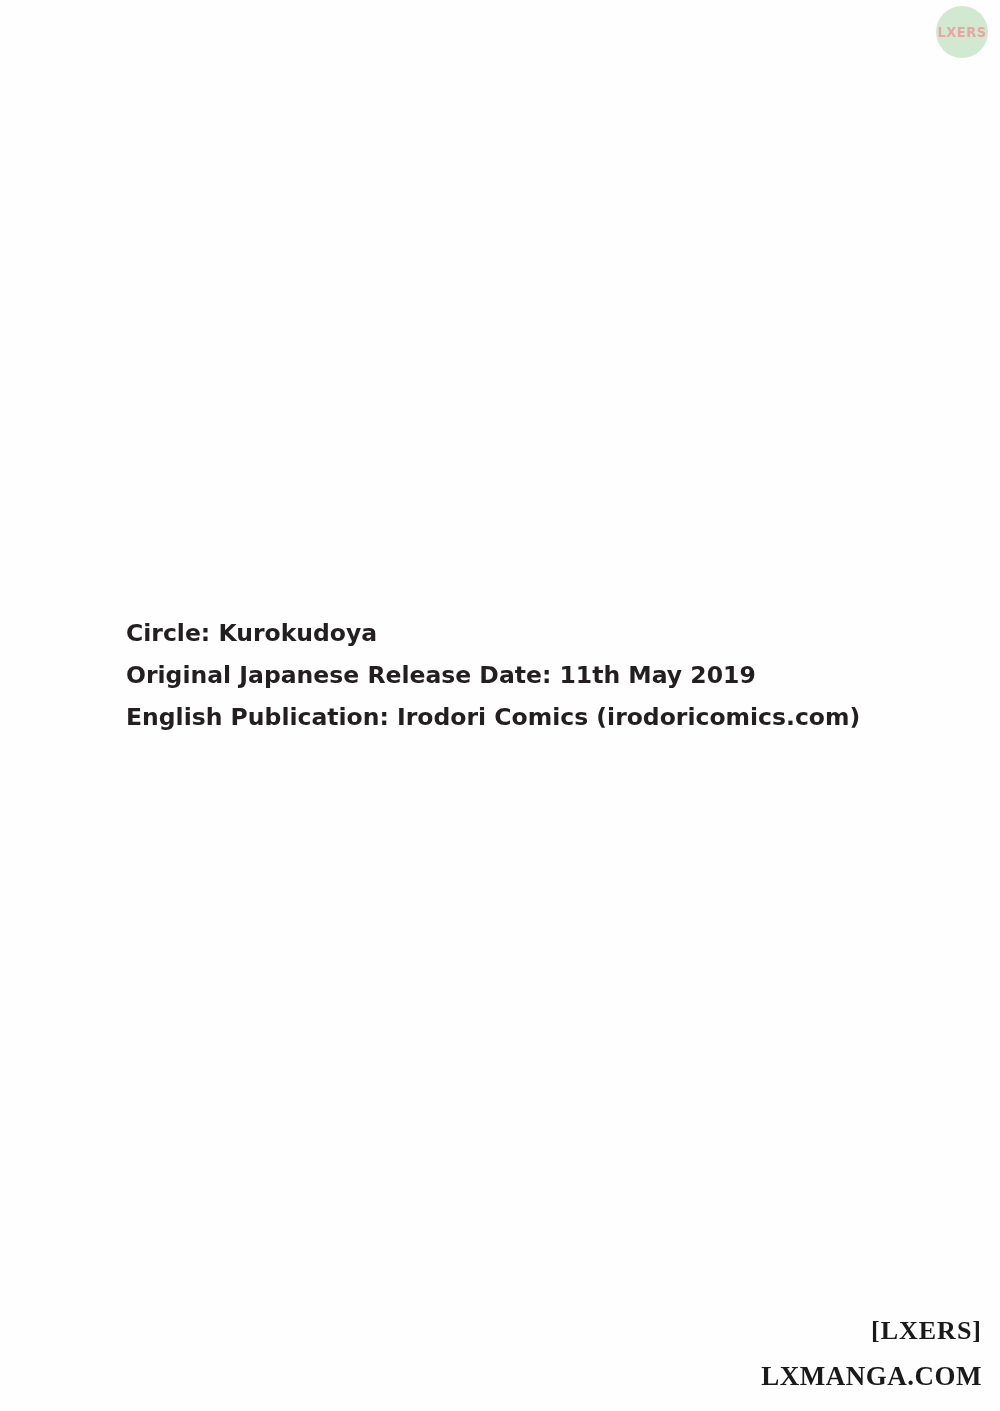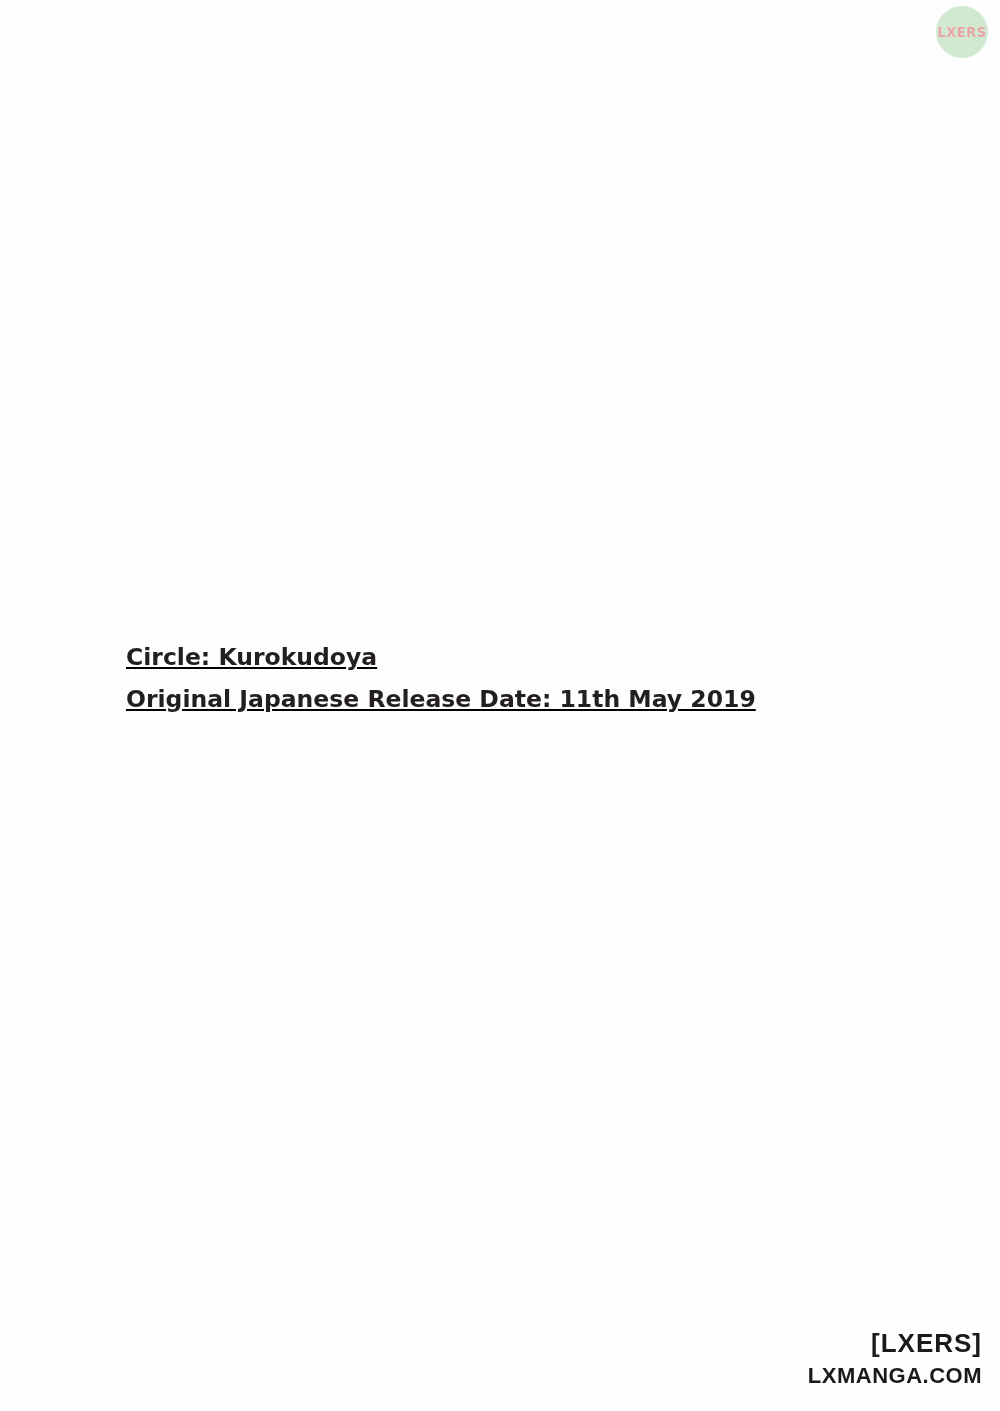--- a/index.html
+++ b/index.html
@@ -55,67 +55,68 @@
     font-weight: 600;
     color: #dedede;
     letter-spacing: 1px;
     user-select: none;
   }
 
   
   .credits {
     position: absolute;
     left: 126px;
-    top: 636px;
+    top: 612px;
     width: 820px;
-    text-decoration: underline;
   }
   .credits .line {
     font-family: "DejaVu Sans", sans-serif;
     font-size: 23.5px;
     font-weight: bold;
     color: #231f20;
     line-height: 42px;
     white-space: nowrap;
   }
 
   
   .sitemark {
     position: absolute;
     right: 18px;
     bottom: 18px;
     text-align: right;
     color: #1a1a1a;
-    font-family: Liberation Sans, sans-serif;
+    font-family: Liberation Serif, serif;
     font-weight: bold;
   }
   .sitemark .tag {
     font-size: 26px;
     letter-spacing: 1px;
     line-height: 32px;
   }
   .sitemark .domain {
-    font-size: 22px;
+    font-size: 27px;
     letter-spacing: 0.5px;
     line-height: 34px;
+    margin-top: 12px;
   }
 </style>
 </head>
 <body>
 
 <div class="page">
 
   <div class="badge-watermark">
     <span class="badge-text">LXERS</span>
   </div>
 
 
   <div class="credits">
     <div class="line">Circle: Kurokudoya</div>
     <div class="line">Original Japanese Release Date: 11th May 2019</div>
+    <div class="line">English Publication: Irodori Comics (irodoricomics.com)</div>
   </div>
 
   <div class="sitemark">
     <div class="tag">[LXERS]</div>
     <div class="domain">LXMANGA.COM</div>
   </div>
 
 </div>
 
 </body></html>

